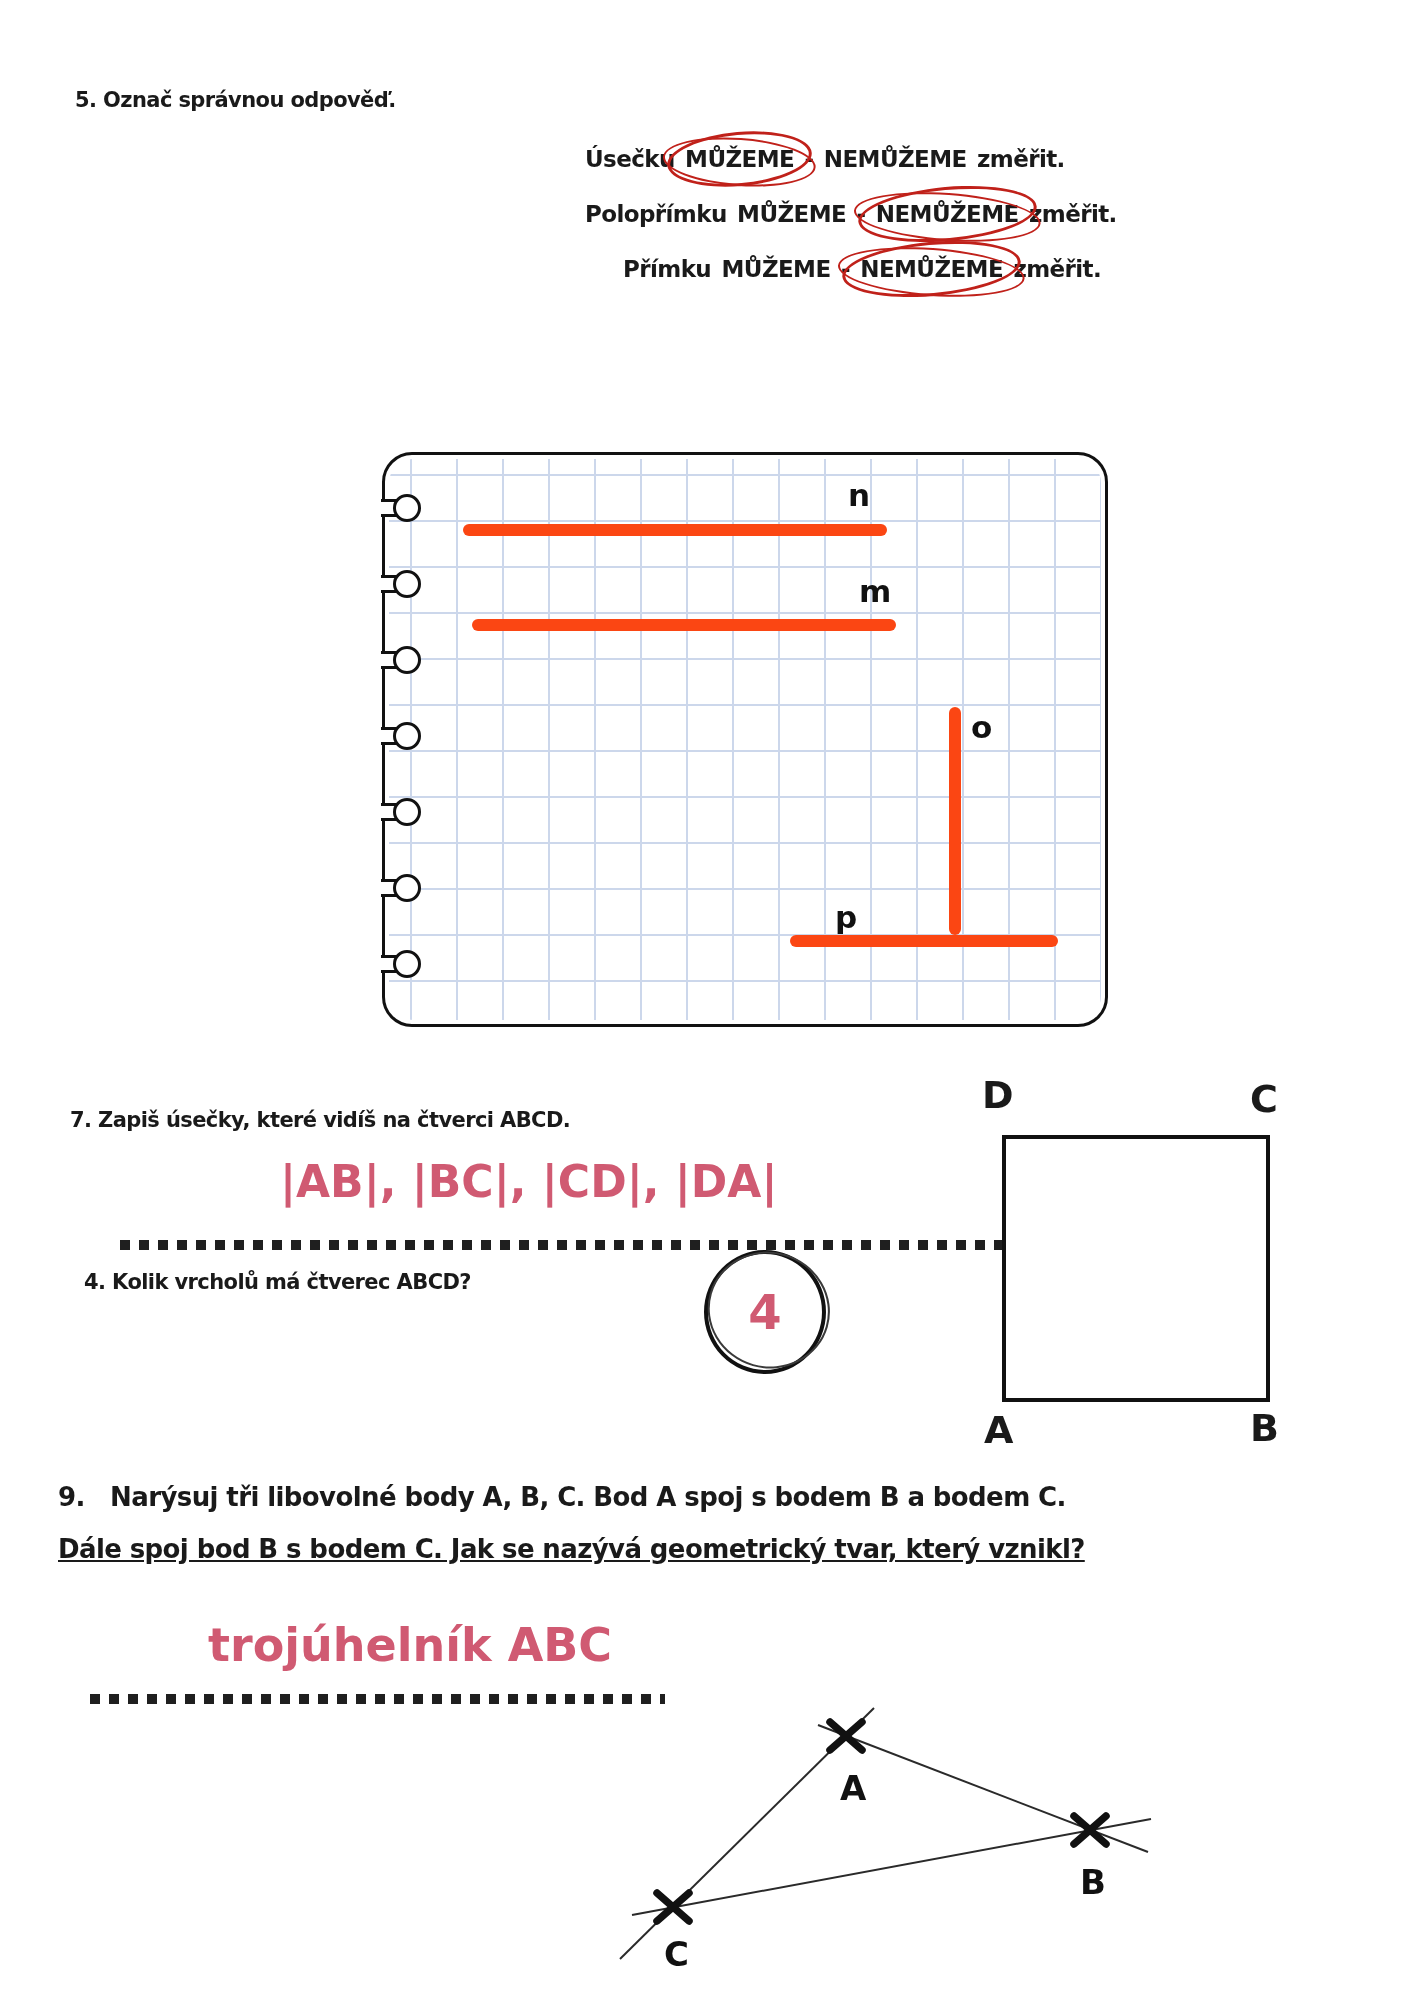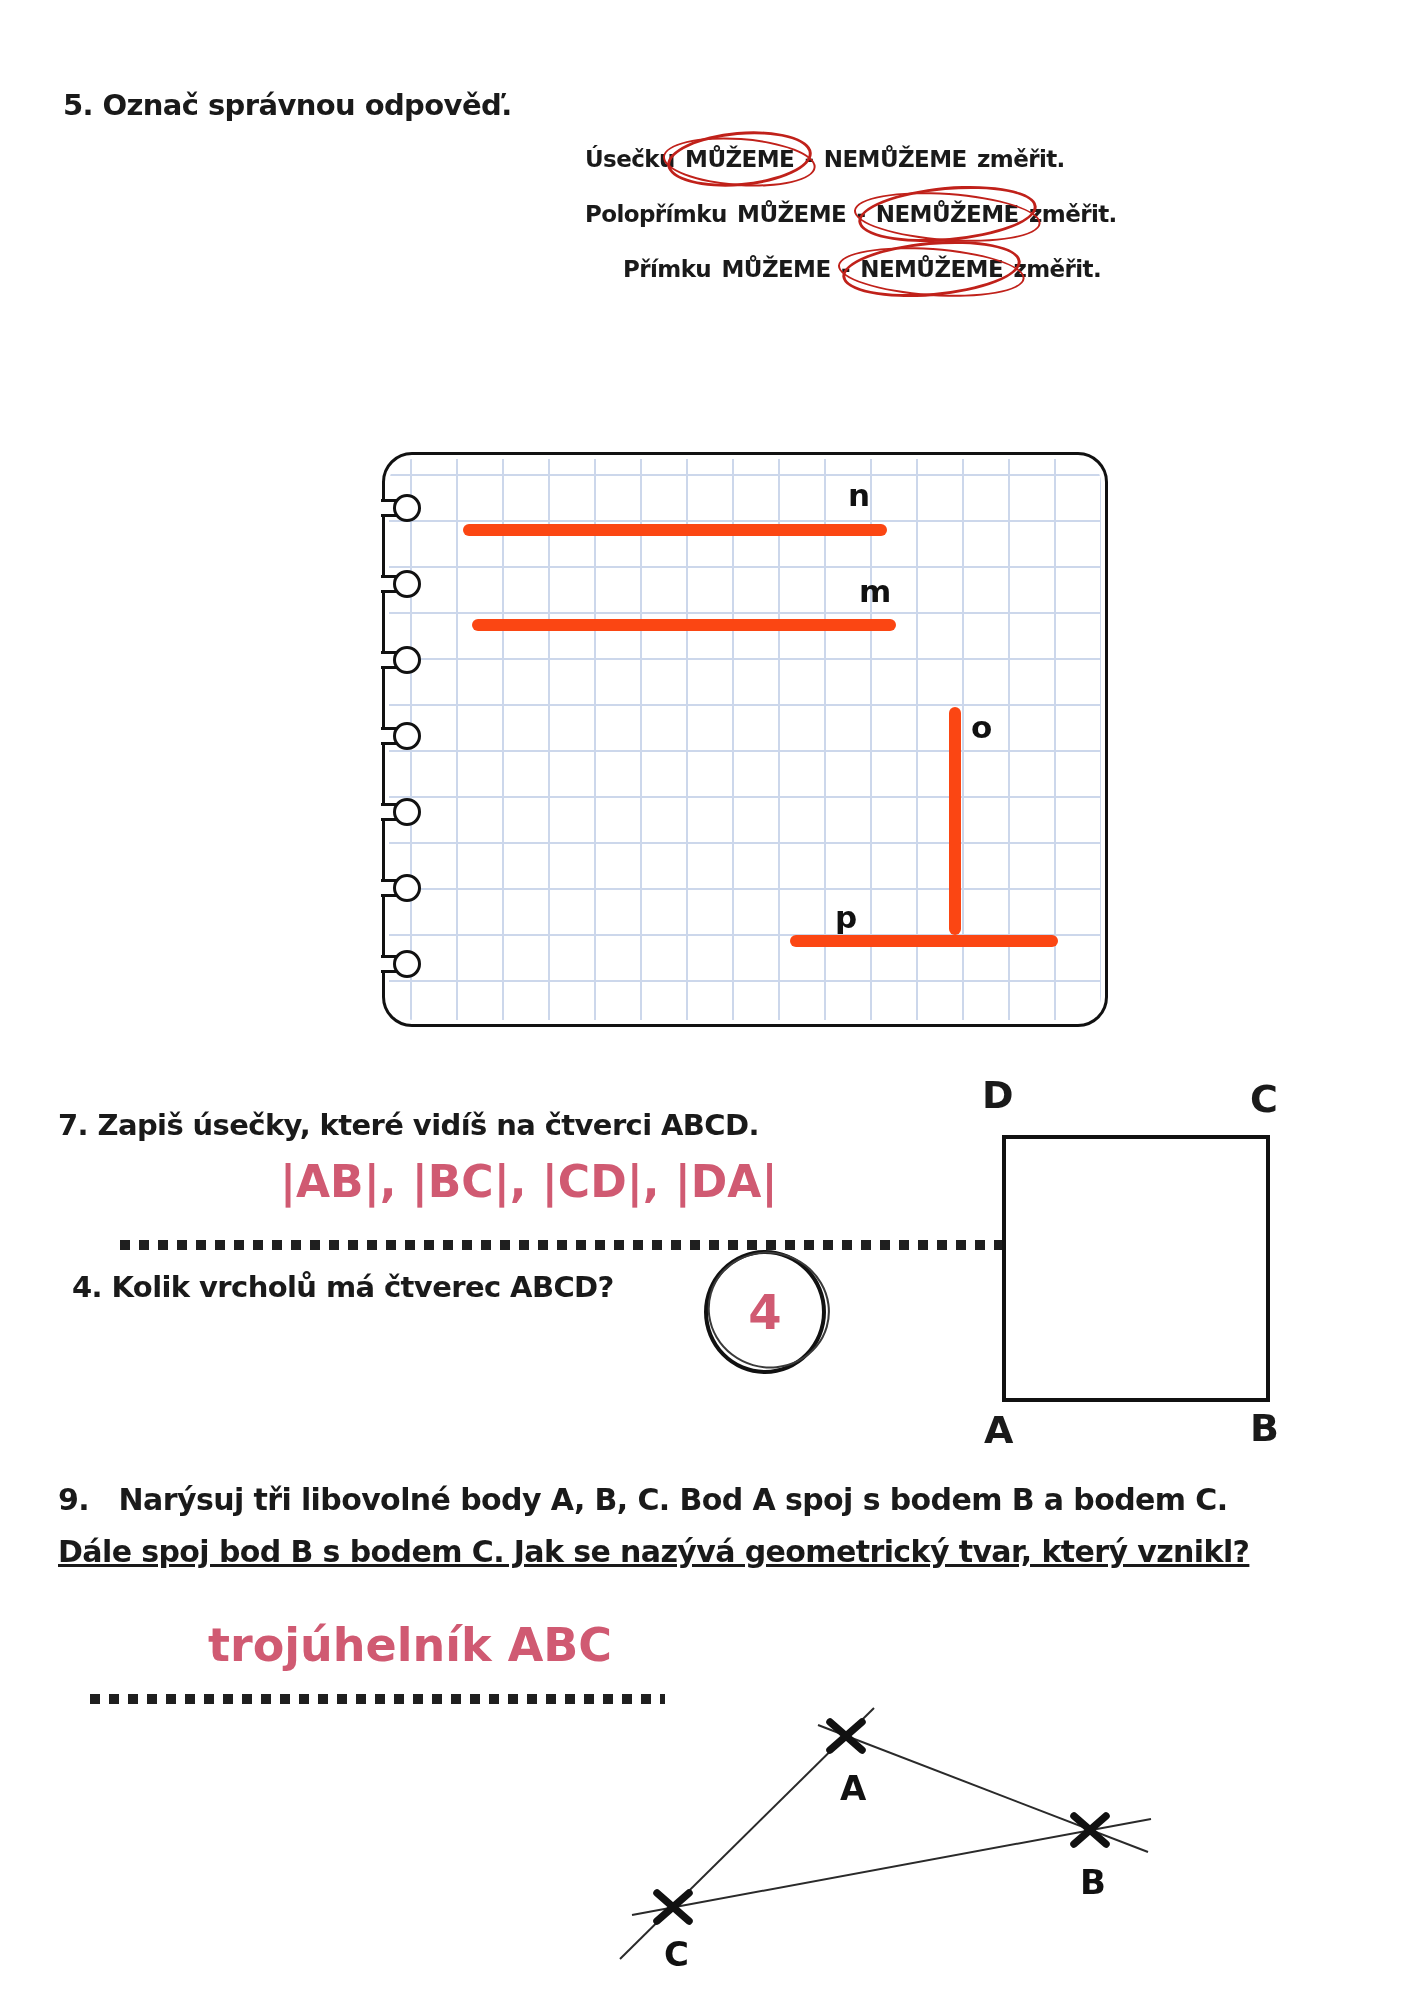--- a/index.html
+++ b/index.html
@@ -1,21 +1,21 @@
 <!DOCTYPE html>
 <html><head>
 <meta charset="utf-8">
 <style>
   html,body { margin:0; padding:0; background:#fff; }
   .page {
     position:relative; width:1414px; height:2000px; background:#ffffff;
     font-family:"DejaVu Sans", sans-serif; color:#1a1a1a; overflow:hidden;
   }
   .abs { position:absolute; }
-  .heading { position:absolute; font-weight:700; font-size:29px; letter-spacing:-0.6px; white-space:nowrap; }
+  .heading { position:absolute; font-weight:700; font-size:21px; letter-spacing:-0.6px; white-space:nowrap;margin-left:12px; }
   
   .q5row { position:absolute; font-weight:700; font-size:23px; letter-spacing:-0.6px; white-space:nowrap; }
   .opt { position:relative; display:inline-block; padding:0 3px; }
   .circled::before, .circled::after {
     content:""; position:absolute; inset:-14px -15px; border:3px solid #c0211a;
     border-radius:50%; transform:rotate(-5deg); pointer-events:none;
   }
   .circled::after { inset:-11px -19px; border-width:2px; transform:rotate(4deg) translateY(3px); }
   
   .notebook {
@@ -49,21 +49,21 @@
   .corner { position:absolute; font-weight:700; font-size:38px; white-space:nowrap; }
   
   .circle8 { position:absolute; left:704px; top:1250px; width:122px; height:124px;
     border:4.5px solid #111; border-radius:50%; box-sizing:border-box;
     display:flex; align-items:center; justify-content:center; }
   .circle8::before { content:""; position:absolute; inset:-2px;
     border:2px solid #3a3a3a; border-radius:50%;
     transform:rotate(16deg) scale(1.04,0.97) translate(3px,-3px); }
   .num4 { font-size:48px; }
   
-  .q9line { position:absolute; font-weight:700; font-size:30px; letter-spacing:-0.6px; white-space:pre; }
+  .q9line { position:absolute; font-weight:700; font-size:26px; letter-spacing:-0.6px; white-space:pre; }
   .tri-label { position:absolute; font-weight:700; font-size:34px; color:#111; }
   .tri-svg { position:absolute; left:560px; top:1670px; }
 </style>
 </head>
 <body>
 
 <div class="page">
 
   <div class="heading" style="left:63px; top:88px;">5. Označ správnou odpověď.</div>
 

